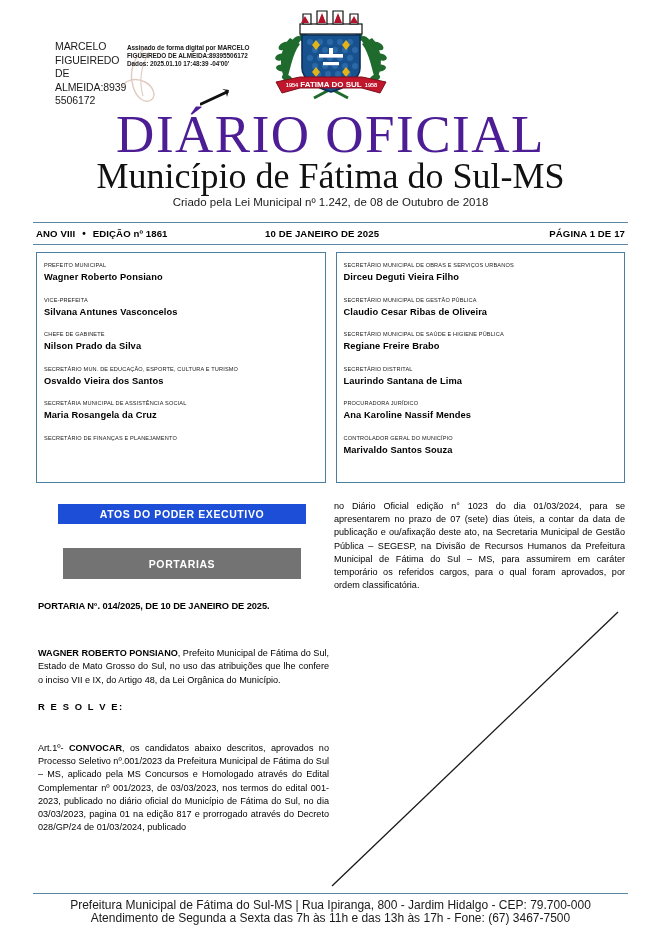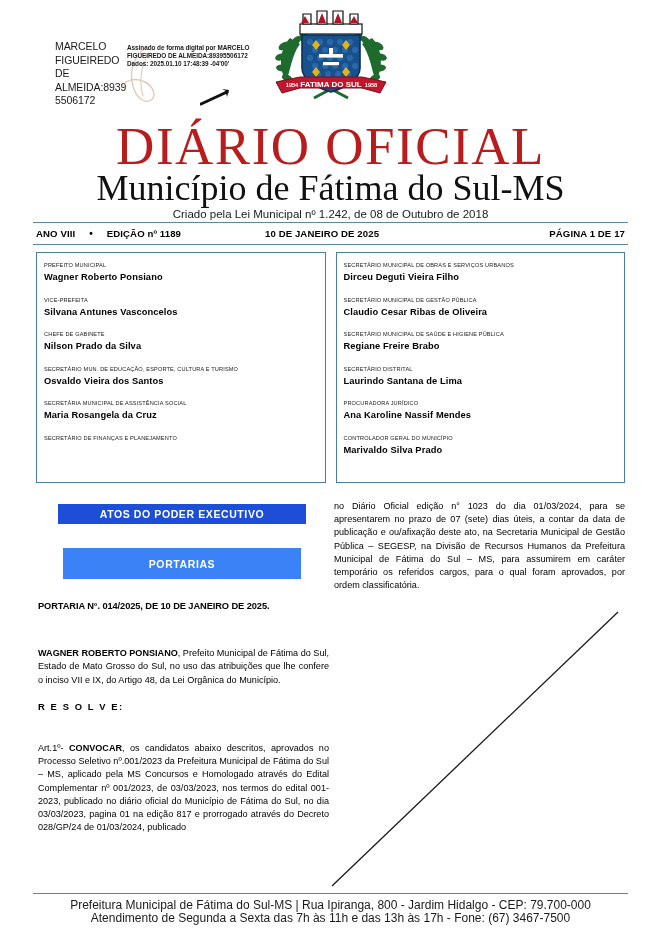--- a/index.html
+++ b/index.html
@@ -72,22 +72,22 @@
   }
   #coat-of-arms {
     display: block;
     margin: 0 auto;
   }
   #gazette-title {
     font-family: "Liberation Serif", serif;
     font-size: 53px;
     line-height: 56px;
     letter-spacing: 1.5px;
-    color: #b91c1c;
-    margin-top: 14px;
+    color: #4c1d95;
+    margin-top: 2px;
   }
   #gazette-subtitle {
     font-family: "Liberation Serif", serif;
     font-size: 36px;
     line-height: 32px;
     color: #111111;
     margin-top: -2px;
   }
   #gazette-law {
     font-size: 11.5px;
@@ -108,21 +108,21 @@
     display: flex;
     align-items: center;
     justify-content: space-between;
     font-size: 9.6px;
     font-weight: bold;
     letter-spacing: 0.1px;
   }
   #edition-left {
     display: flex;
     align-items: center;
-    gap: 14px;
+    gap: 7px;
     padding-left: 3px;
   }
   #edition-bullet {
     font-size: 10px;
     line-height: 1;
   }
   #edition-date {
     position: absolute;
     left: 232px;
   }
@@ -180,21 +180,21 @@
     display: flex;
     align-items: center;
     justify-content: center;
   }
   #banner-portarias {
     position: absolute;
     left: 63px;
     top: 548px;
     width: 238px;
     height: 31px;
-    background: #3b82f6;
+    background: #737373;
     color: #ffffff;
     font-size: 10.5px;
     font-weight: bold;
     letter-spacing: 0.6px;
     display: flex;
     align-items: center;
     justify-content: center;
   }
 
   
@@ -356,21 +356,21 @@
 
   <div id="gazette-title">DIÁRIO OFICIAL</div>
   <div id="gazette-subtitle">Município de Fátima do Sul-MS</div>
   <div id="gazette-law">Criado pela Lei Municipal nº 1.242, de 08 de Outubro de 2018</div>
 </div>
 
 <div id="edition-bar">
   <div id="edition-left">
     <span>ANO VIII</span>
     <span id="edition-bullet">•</span>
-    <span>EDIÇÃO nº 1189</span>
+    <span>EDIÇÃO nº 1861</span>
   </div>
   <span id="edition-date">10 DE JANEIRO DE 2025</span>
   <span id="edition-page">PÁGINA 1 DE 17</span>
 </div>
 
 <div id="officials">
   <div class="officials-col" id="officials-left">
       <div class="official-entry">
         <div class="official-role" style="font-size: 5.6px;">PREFEITO MUNICIPAL</div>
         <div class="official-name">Wagner Roberto Ponsiano</div>
@@ -411,21 +411,21 @@
       <div class="official-entry">
         <div class="official-role" style="font-size: 5.6px;">SECRETÁRIO DISTRITAL</div>
         <div class="official-name">Laurindo Santana de Lima</div>
       </div>
       <div class="official-entry">
         <div class="official-role" style="font-size: 5.6px;">PROCURADORA JURÍDICO</div>
         <div class="official-name">Ana Karoline Nassif Mendes</div>
       </div>
       <div class="official-entry">
         <div class="official-role" style="font-size: 5.6px;">CONTROLADOR GERAL DO MUNICÍPIO</div>
-        <div class="official-name">Marivaldo Silva Prado</div>
+        <div class="official-name">Marivaldo Santos Souza</div>
       </div>
     </div>
 </div>
 
 <div id="banner-executive">ATOS DO PODER EXECUTIVO</div>
 <div id="banner-portarias">PORTARIAS</div>
 
 <div class="body-col" id="col-left">
   <div class="doc-heading">PORTARIA N°. 014/2025, DE 10 DE JANEIRO DE 2025.</div>
   <div class="doc-para">

